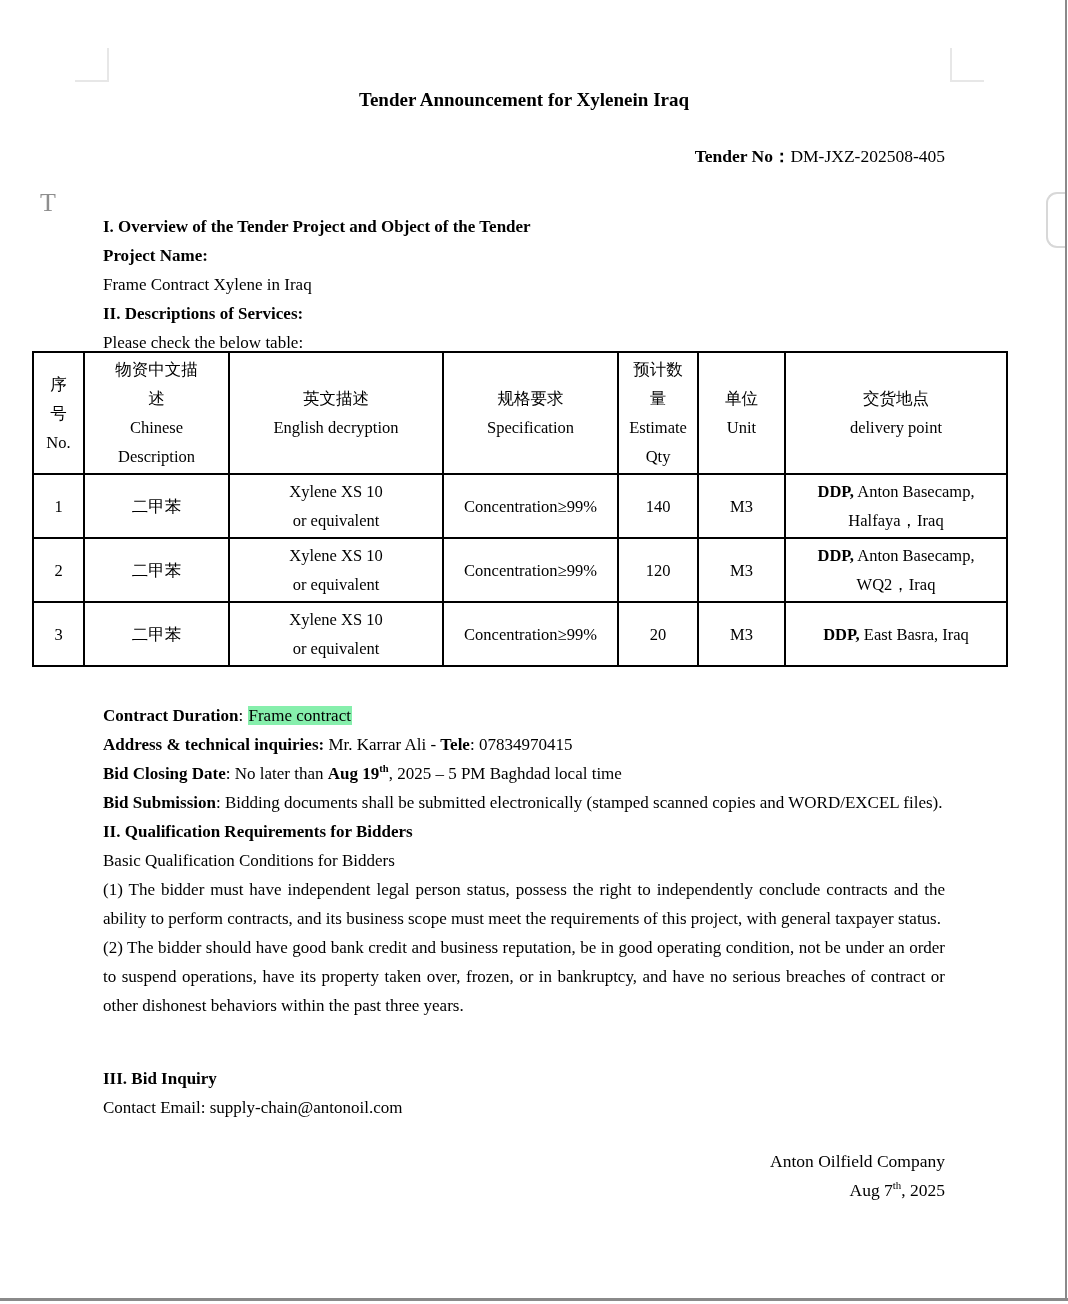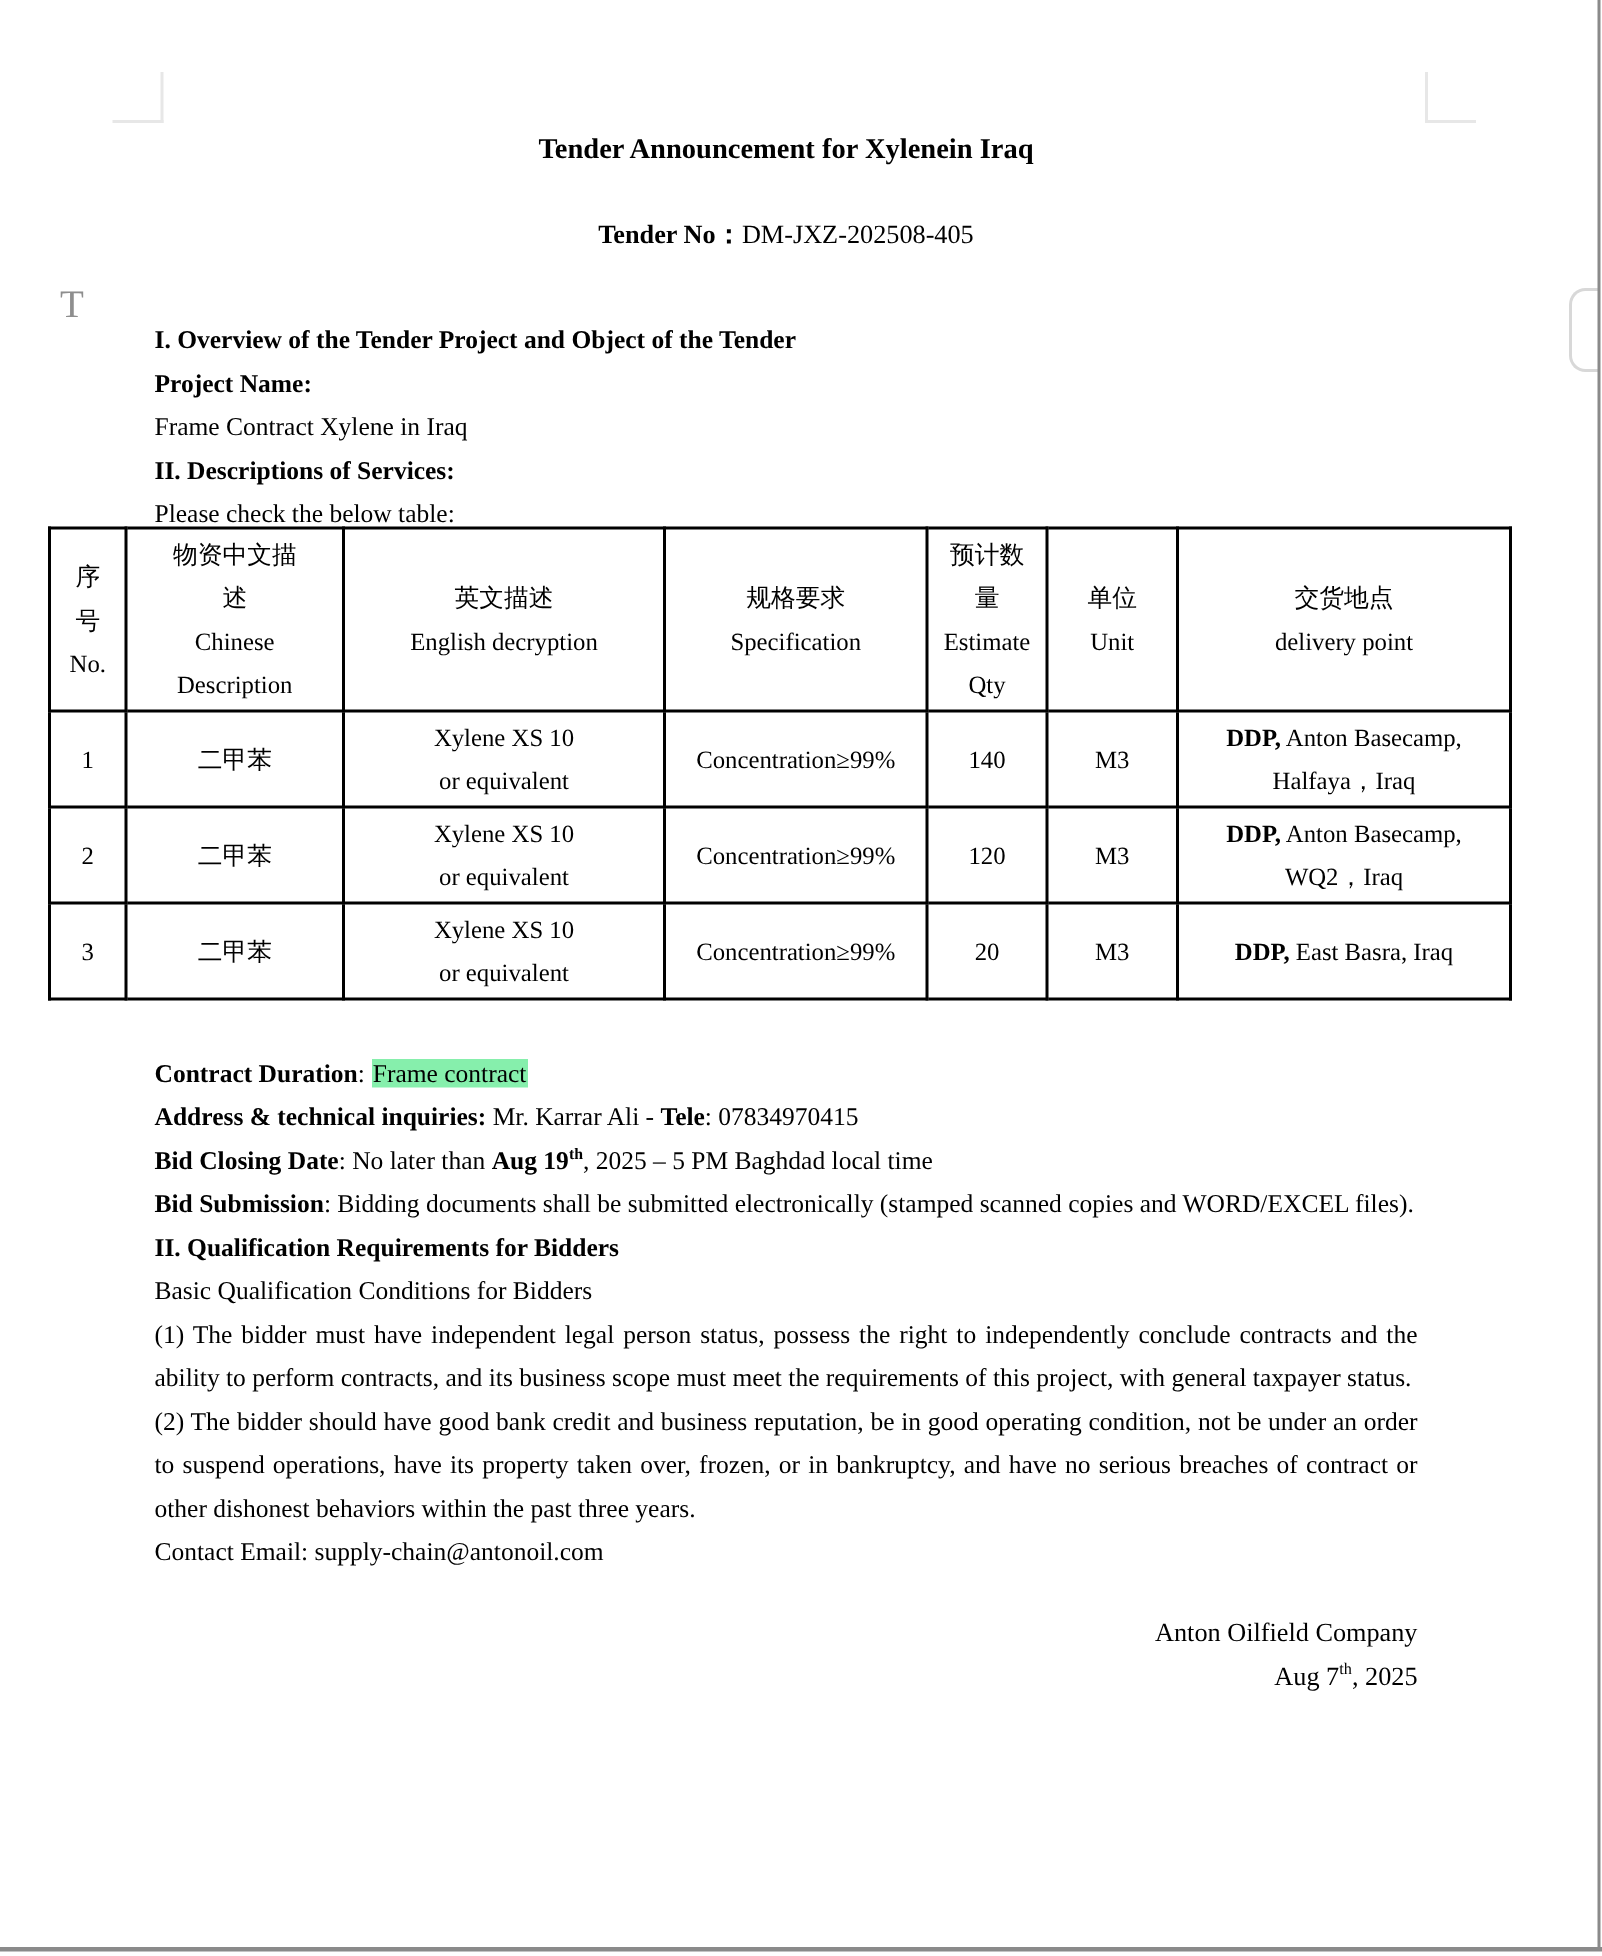--- a/index.html
+++ b/index.html
@@ -15,21 +15,21 @@
     border-right:2px solid #e7e7e7;border-bottom:2px solid #e7e7e7;}
   .corner-tr{position:absolute;left:950px;top:48px;width:32px;height:32px;
     border-left:2px solid #e7e7e7;border-bottom:2px solid #e7e7e7;}
   .cursor-t{position:absolute;left:40px;top:190px;font-size:26px;line-height:26px;color:#8e8e8e;}
   .side-handle{position:absolute;left:1046px;top:192px;width:20px;height:56px;background:#fff;
     border:2px solid #d8d8d8;border-right:none;border-radius:11px 0 0 11px;box-sizing:border-box;}
 
   
   .content{position:absolute;left:103px;top:0;width:842px;font-size:17px;line-height:29px;}
   .doc-title{margin:88px 0 0 0;text-align:center;font-size:19px;line-height:24px;font-weight:bold;}
-  .tender-no{margin:32px 0 0 0;text-align:center;font-size:17.5px;line-height:24px;}
+  .tender-no{margin:32px 0 0 0;text-align:right;font-size:17.5px;line-height:24px;}
   .tender-no .lbl{font-weight:bold;}
   p{margin:0;}
   .mt32{margin-top:44px;}
   .mt34{margin-top:34px;}
   .mt25{margin-top:25px;}
   .b{font-weight:bold;}
   .just{text-align:justify;}
   .hl{background:#86efac;padding:0 1px;}
   sup{font-size:0.62em;line-height:0;vertical-align:super;}
 
@@ -167,20 +167,21 @@
   </p>
   <p class="just">
     <span class="b">Bid Submission</span><span>: Bidding documents shall be submitted electronically (stamped scanned copies and WORD/EXCEL files).</span>
   </p>
 
   <p class="b">II. Qualification Requirements for Bidders</p>
   <p>Basic Qualification Conditions for Bidders</p>
   <p class="just">(1) The bidder must have independent legal person status, possess the right to independently conclude contracts and the ability to perform contracts, and its business scope must meet the requirements of this project, with general taxpayer status.</p>
   <p class="just">(2) The bidder should have good bank credit and business reputation, be in good operating condition, not be under an order to suspend operations, have its property taken over, frozen, or in bankruptcy, and have no serious breaches of contract or other dishonest behaviors within the past three years.</p>
 
+  <p class="b mt32">III. Bid Inquiry</p>
   <p>Contact Email: supply-chain@antonoil.com</p>
 
   <div class="signature mt25">
     <p>Anton Oilfield Company</p>
     <p><span>Aug 7</span><sup>th</sup><span>, 2025</span></p>
   </div>
 
 </div>
 
 </body></html>

